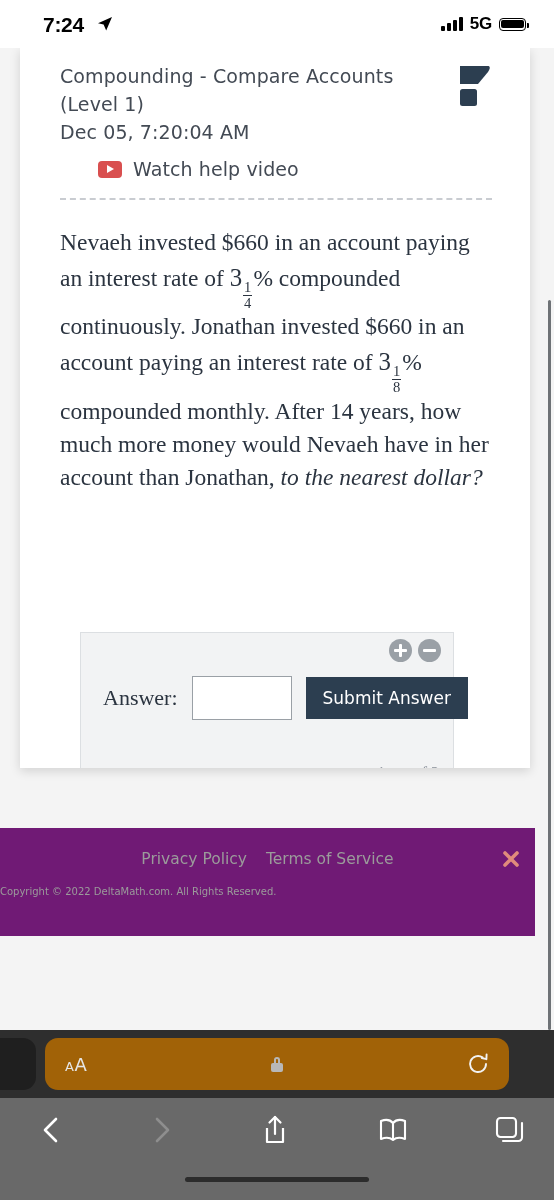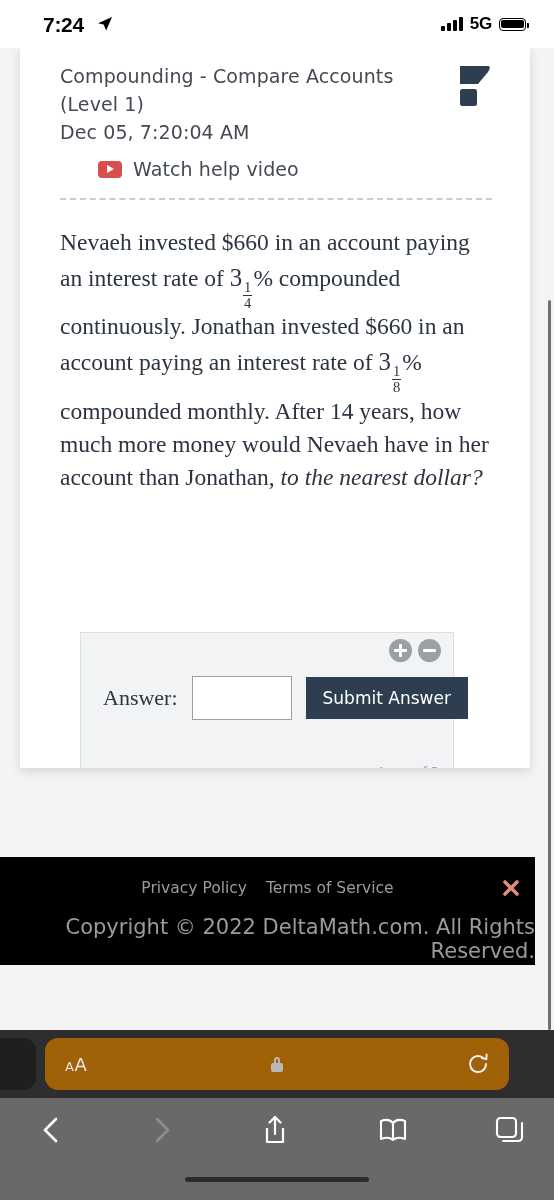--- a/index.html
+++ b/index.html
@@ -153,33 +153,33 @@
     cursor:pointer; white-space:nowrap;
   }
   .attempt{
     position:absolute; right:14px; bottom:9px;
     font-family:"Liberation Serif", serif;
     font-size:16px; color:#8a9099;
   }
 
   
   .site-footer{
-    position:absolute; left:0; top:857px; width:535px; height:108px;
-    background:#000000; z-index:6;
+    position:absolute; left:0; top:828px; width:535px; height:108px;
+    background:#701a75; z-index:6;
   }
   .footer-links{
     position:absolute; top:22px; left:0; width:535px;
     text-align:center;
     font-family:"DejaVu Sans", sans-serif; font-size:15.5px; color:#9b9b9b;
   }
   .footer-links span{ margin:0 7px; }
   .footer-copy{
     position:absolute; top:58px; left:0; width:535px;
-    text-align:right;
-    font-family:"DejaVu Sans", sans-serif; font-size:21px; color:#9b9b9b;
+    text-align:left;
+    font-family:"DejaVu Sans", sans-serif; font-size:10px; color:#9b9b9b;
   }
   .close-x{
     position:absolute; right:14px; top:21px;
     width:20px; height:20px; cursor:pointer;
   }
 
   
   .scrollbar{
     position:absolute; right:3px; top:300px;
     width:3.5px; height:730px;

